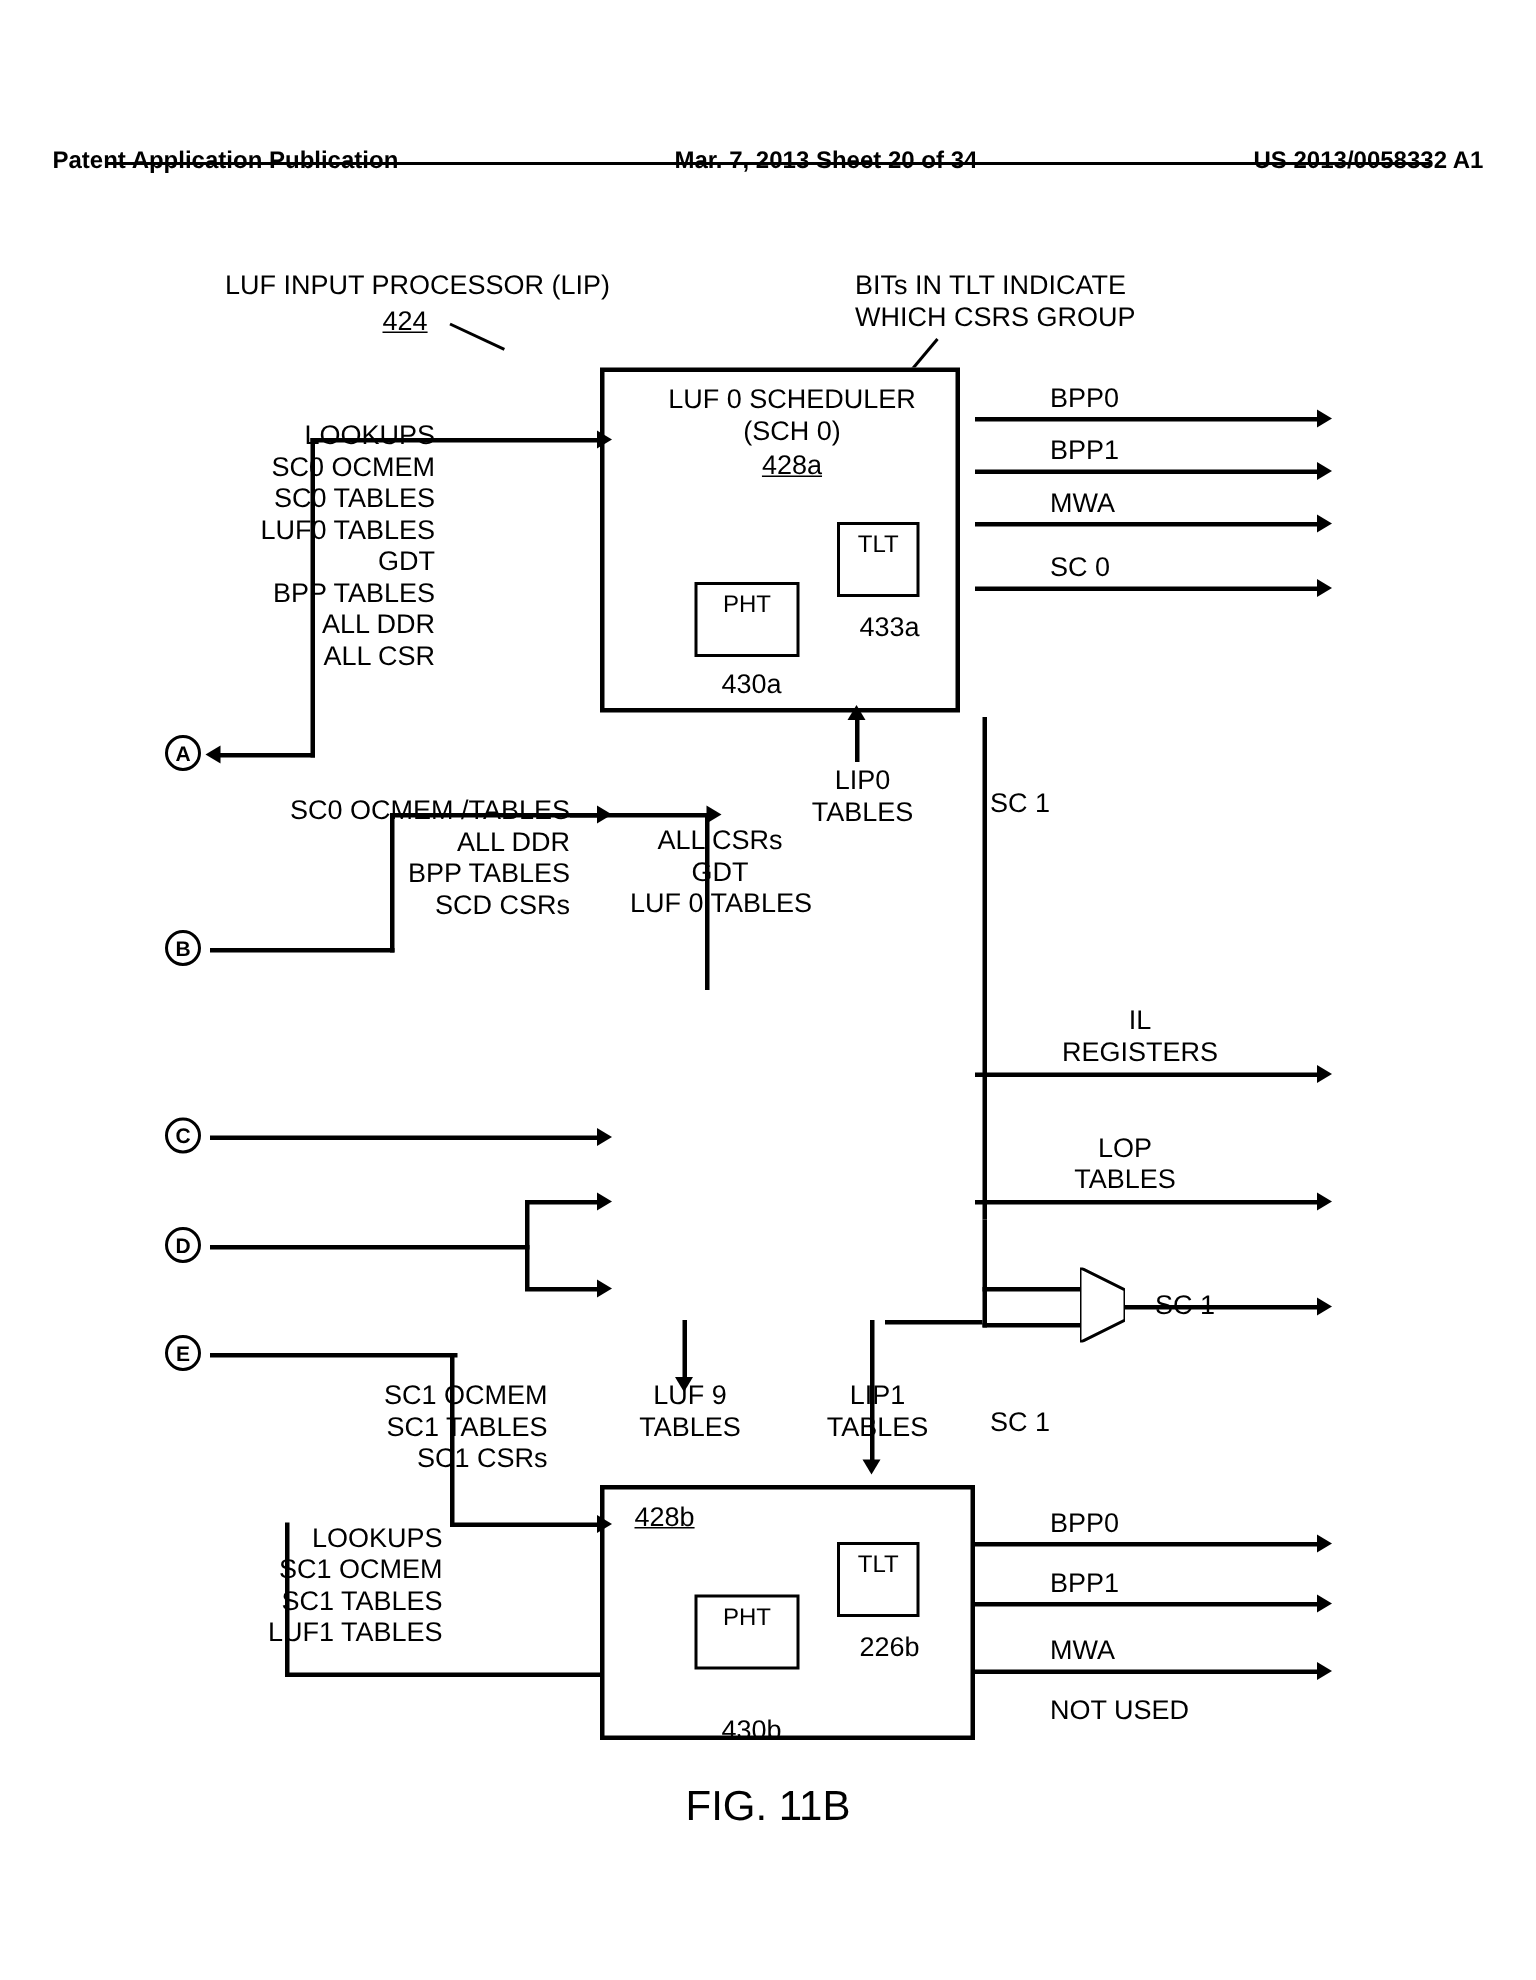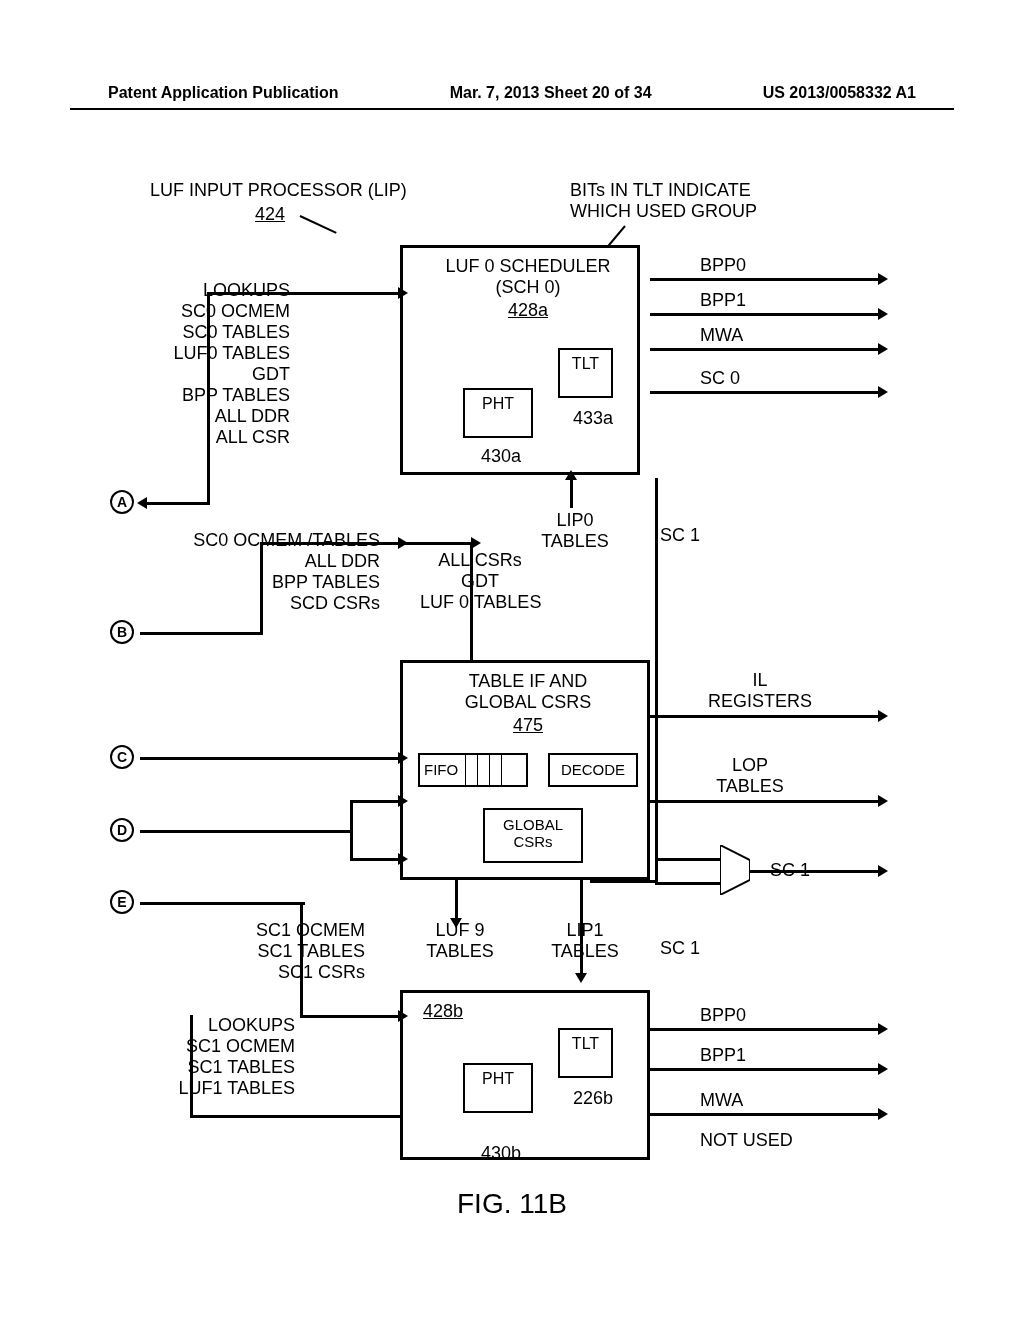--- a/index.html
+++ b/index.html
@@ -1,17 +1,17 @@
 <!DOCTYPE html>
 <html><head>
 <meta charset="utf-8">
 <style>
   * { margin: 0; padding: 0; box-sizing: border-box; }
   body { font-family: Arial, Helvetica, sans-serif; background: #fff; width: 1024px; height: 1320px; position: relative; }
-  .header { position: absolute; top: 84px; left: 0; width: 100%; padding: 0 108px; display: flex; justify-content: space-between; font-size: 16px; font-weight: bold; }
+  .header { position: absolute; top: 99px; left: 0; width: 100%; padding: 0 35px; display: flex; justify-content: space-between; font-size: 16px; font-weight: bold; }
   .header-line { position: absolute; top: 108px; left: 70px; right: 70px; border-top: 2px solid #000; }
   .diagram { position: absolute; top: 160px; left: 0; width: 1024px; height: 1000px; }
   .txt { position: absolute; font-size: 18px; color: #000; white-space: pre; }
   .txt.center { text-align: center; }
   .txt.right { text-align: right; }
   .box { position: absolute; border: 3px solid #000; background: #fff; }
   .sbox { position: absolute; border: 2px solid #000; background: #fff; }
   .line { position: absolute; background: #000; }
   .underline { text-decoration: underline; }
   .circ { display: inline-block; width: 24px; height: 24px; border: 2px solid #000; border-radius: 50%; text-align: center; line-height: 20px; font-weight: bold; font-size: 14px; }
@@ -32,21 +32,21 @@
   <span>Mar. 7, 2013  Sheet 20 of 34</span>
   <span>US 2013/0058332 A1</span>
 </div>
 <div class="header-line"></div>
 
 <div class="diagram">
 
   <div class="txt" style="left:150px; top:20px;">LUF INPUT PROCESSOR (LIP)</div>
   <div class="txt underline" style="left:255px; top:44px;">424</div>
   <div class="txt" style="left:570px; top:20px;">BITs IN TLT INDICATE
-WHICH USED GROUP</div>
+WHICH CSRS GROUP</div>
 
   <div class="line" style="left:300px; top:55px; width:40px; height:2px; transform: rotate(25deg); transform-origin:left;"></div>
 
   <div class="line" style="left:555px; top:65px; width:70px; height:2px; transform: rotate(-50deg); transform-origin:right;"></div>
 
   <div class="box" style="left:400px; top:85px; width:240px; height:230px;">
     <div class="txt center" style="left:0; top:8px; width:250px;">LUF 0 SCHEDULER
 (SCH 0)</div>
     <div class="txt center underline" style="left:0; top:52px; width:250px;">428a</div>
 
@@ -95,34 +95,20 @@
 LUF 0 TABLES</div>
 
   <div class="txt" style="left:110px; top:460px;"><span class="circ">B</span></div>
   <div class="line" style="left:140px; top:472px; width:123px; height:3px;"></div>
   <div class="line" style="left:260px; top:382px; width:3px; height:93px;"></div>
   <div class="line arrow-right" style="left:260px; top:382px; width:140px; height:3px;"></div>
 
   <div class="line" style="left:470px; top:382px; width:3px; height:118px;"></div>
   <div class="line arrow-right" style="left:380px; top:382px; width:93px; height:3px;"></div>
 
-  <div class="box" style="left:400px; top:500px; width:250px; height:220px;">
-    <div class="txt center" style="left:0; top:8px; width:250px;">TABLE IF AND
-GLOBAL CSRS</div>
-    <div class="txt center underline" style="left:0; top:52px; width:250px;">475</div>
-
-    <div class="sbox" style="left:15px; top:90px; width:110px; height:34px;">
-      <span class="txt" style="position:relative; left:4px; top:6px; font-size:15px;">FIFO</span><span class="fifo-cell"></span><span class="fifo-cell"></span><span class="fifo-cell"></span><span class="fifo-cell"></span><span class="fifo-cell" style="border:none;"></span>
-    </div>
-
-    <div class="sbox" style="left:145px; top:90px; width:90px; height:34px; text-align:center; line-height:30px; font-size:15px;"><span>DECODE</span></div>
-
-    <div class="sbox" style="left:80px; top:145px; width:100px; height:55px; text-align:center; font-size:15px; padding-top:6px;"><span>GLOBAL
-CSRs</span></div>
-  </div>
 
   <div class="txt center" style="left:700px; top:510px; width:120px;">IL
 REGISTERS</div>
   <div class="line arrow-right" style="left:650px; top:555px; width:230px; height:3px;"></div>
   <div class="txt center" style="left:700px; top:595px; width:100px;">LOP
 TABLES</div>
   <div class="line arrow-right" style="left:650px; top:640px; width:230px; height:3px;"></div>
 
   <div class="txt" style="left:110px; top:585px;"><span class="circ">C</span></div>
   <div class="line arrow-right" style="left:140px; top:597px; width:260px; height:3px;"></div>

